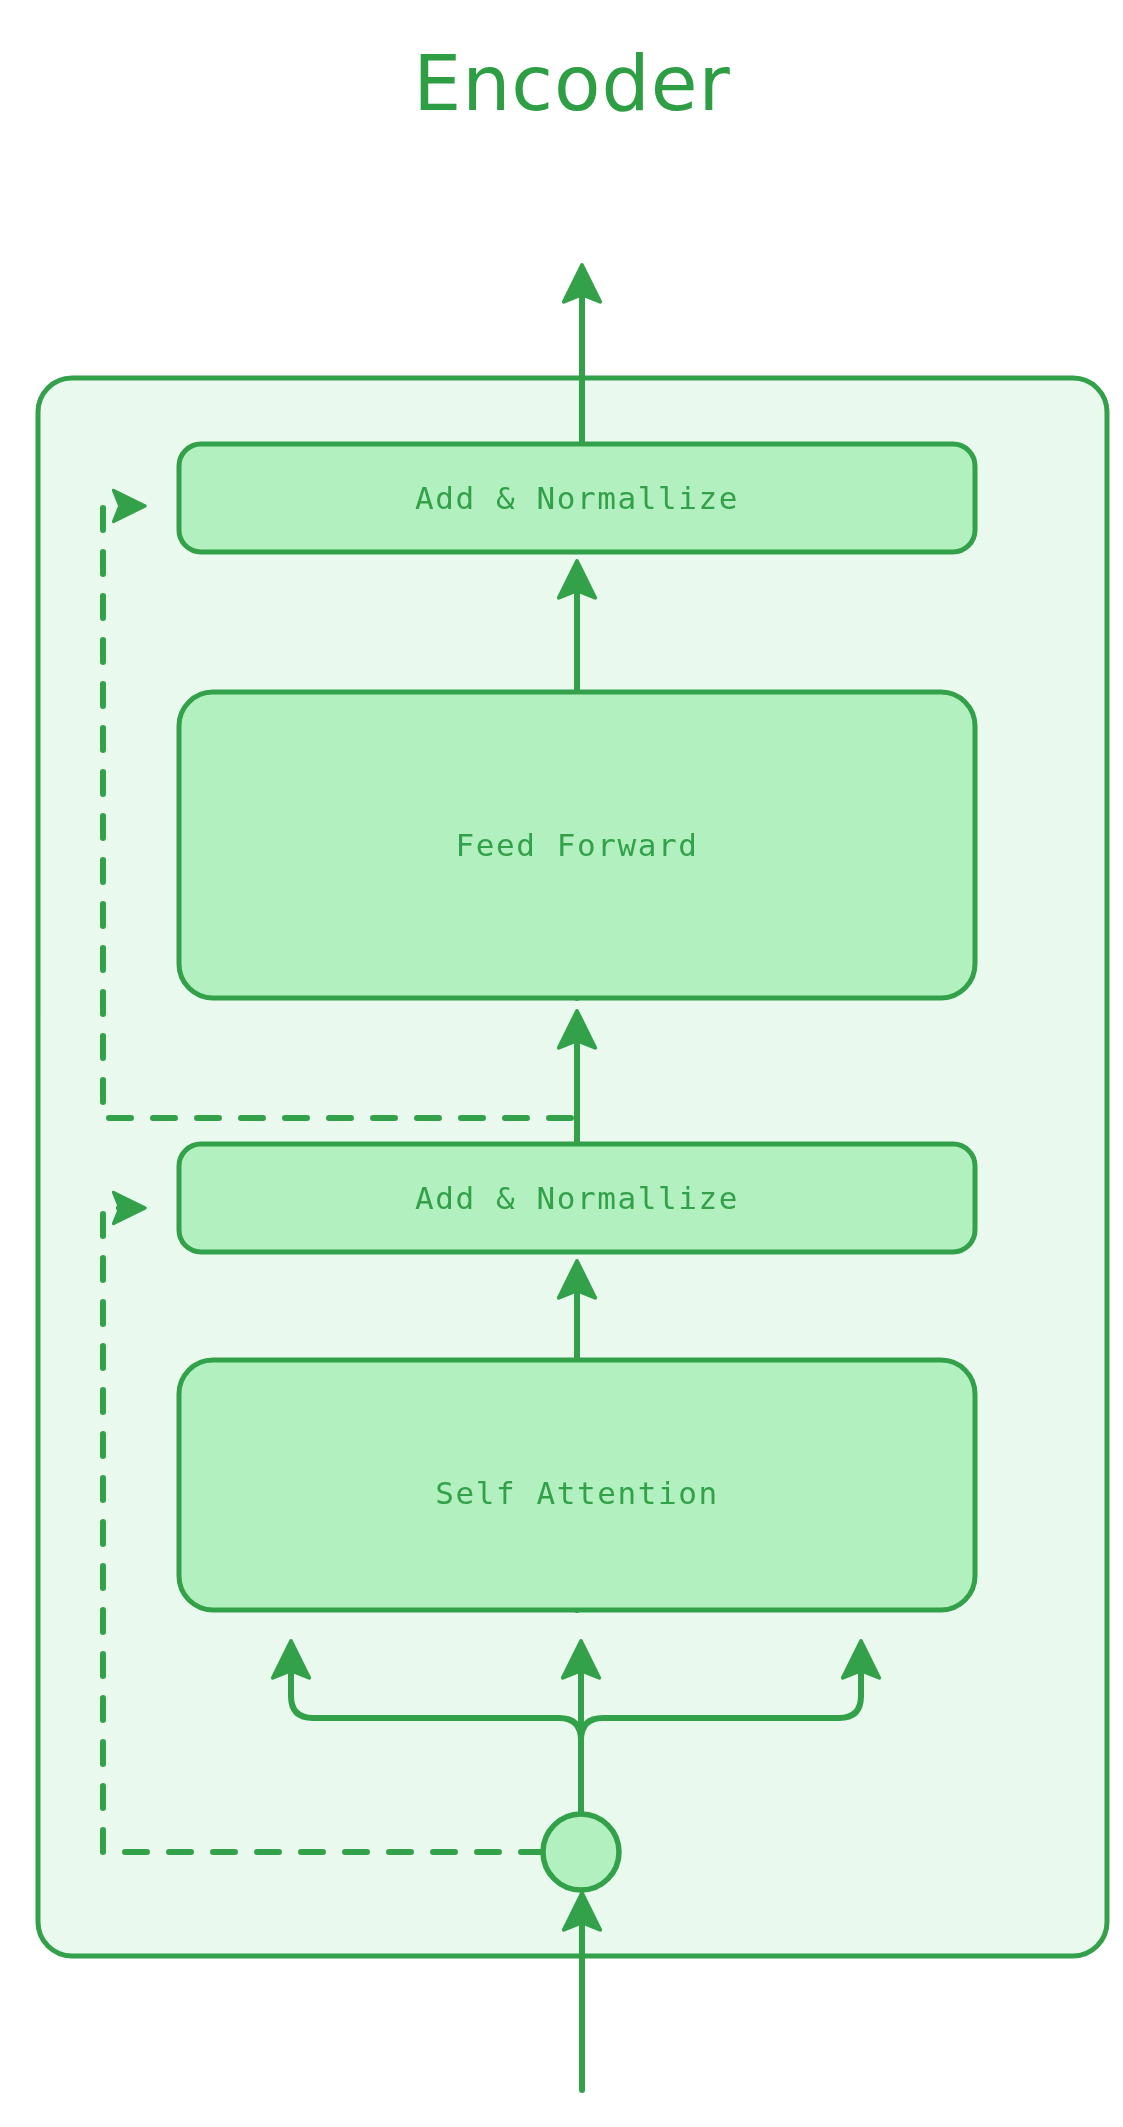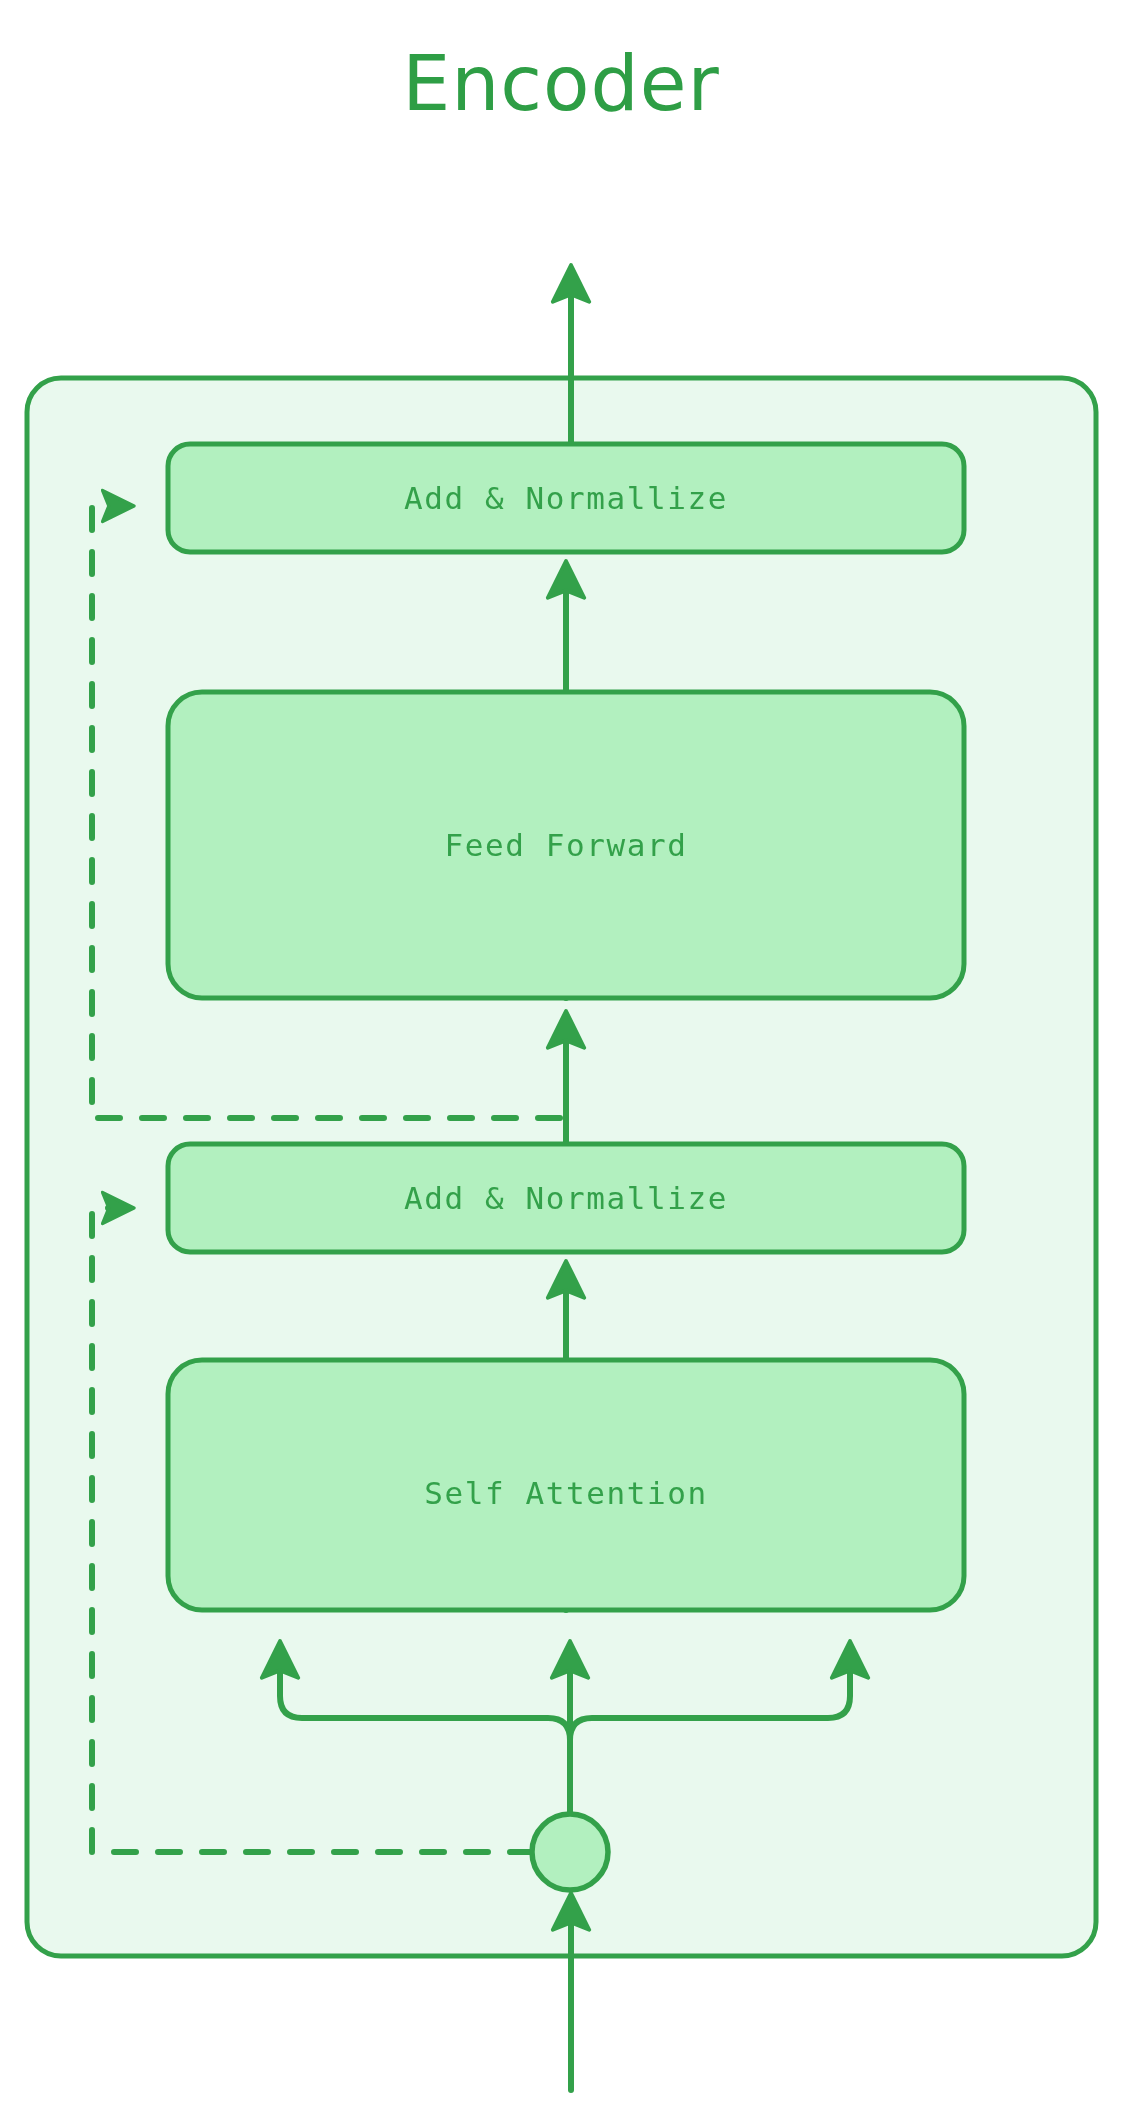--- a/index.html
+++ b/index.html
@@ -11,20 +11,21 @@
     width: 1123px;
     height: 2127px;
     font-family: "DejaVu Sans Mono", monospace;
     overflow: hidden;
     position: relative;
   }
   #stage {
     position: relative;
     width: 953px;
     height: 2127px;
+    margin-left: 11px;
   }
   #diagram-svg {
     position: absolute;
     left: 0;
     top: 0;
     width: 1123px;
     height: 2127px;
   }
   .title-text {
     font-family: "DejaVu Sans", sans-serif;

